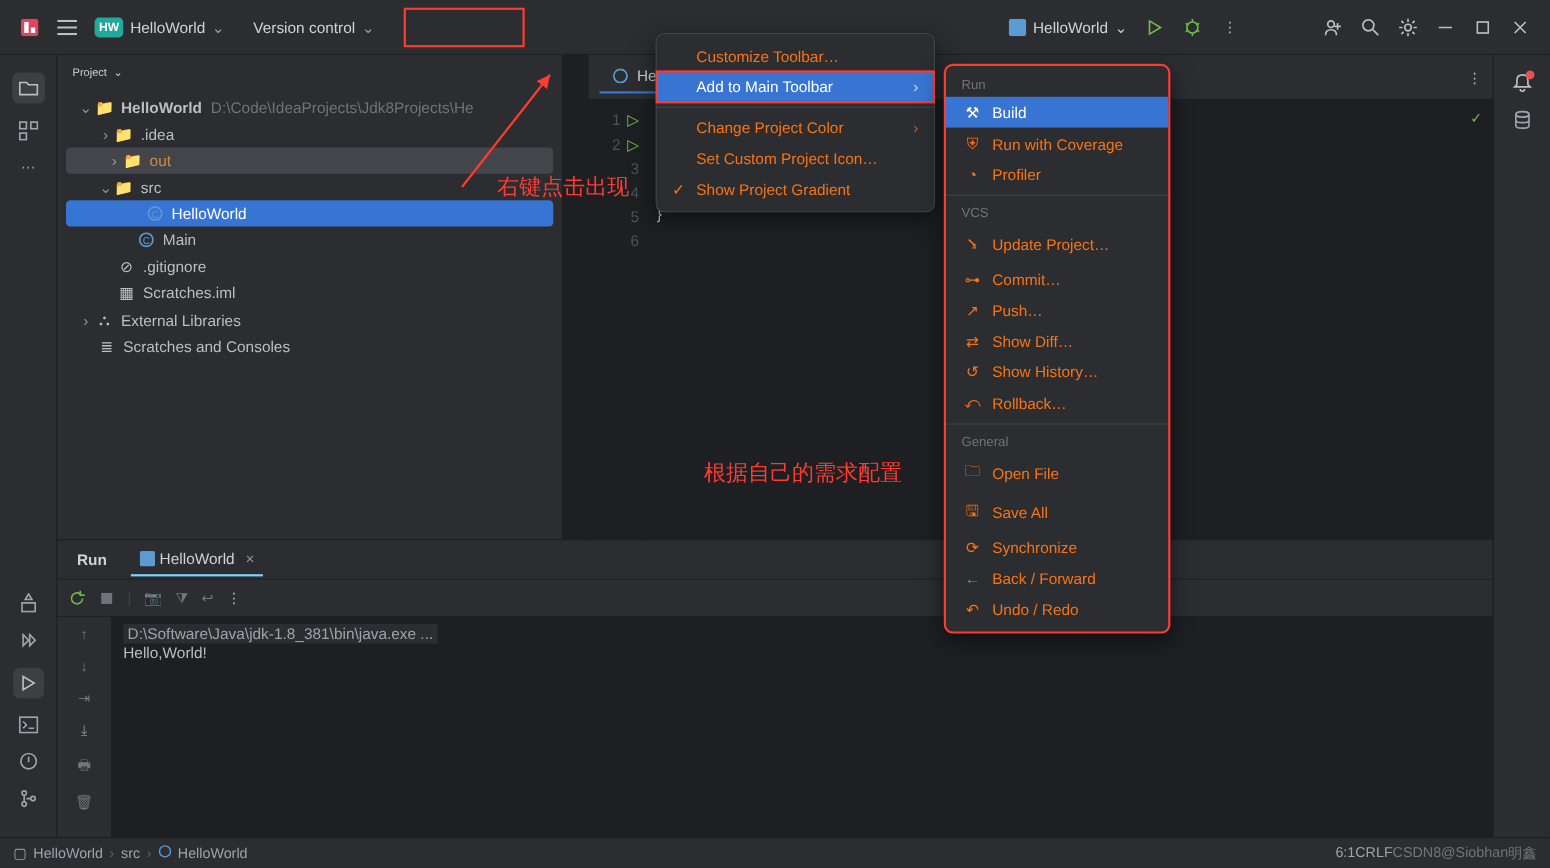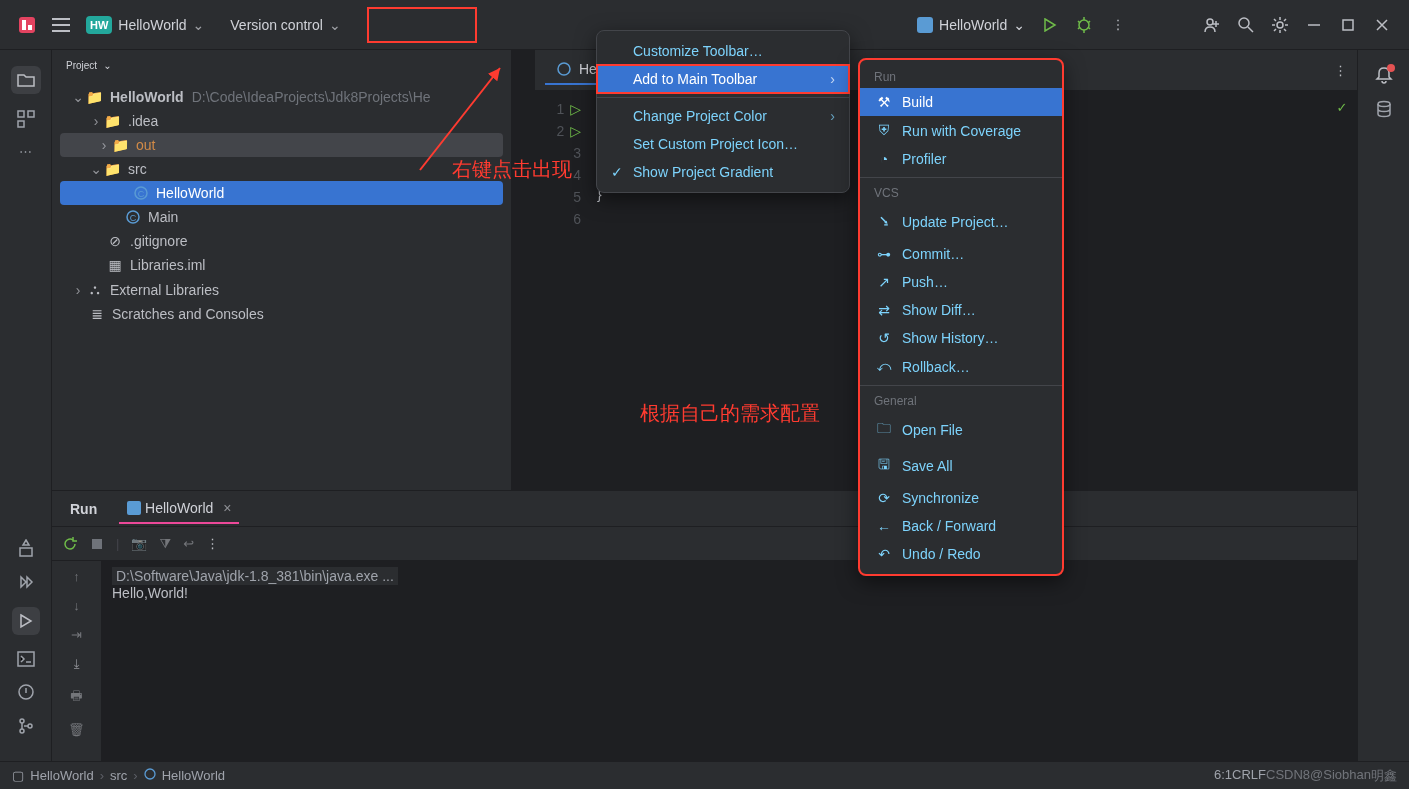--- a/index.html
+++ b/index.html
@@ -37,33 +37,33 @@
 .tab { display: flex; align-items: center; padding: 6px 10px; border-bottom: 2px solid #3874d1; color: #d0d2d8; font-size: 14px; }
 .tabs .right { margin-left: auto; display: flex; gap: 10px; }
 .gutter-area { flex: 1; display: flex; }
 .gutter { width: 52px; background: #1e1f22; text-align: right; padding: 8px 6px; color: #4f5258; font-family: Consolas, monospace; font-size: 14px; }
 .gutter .ln { height: 22px; display: flex; justify-content: flex-end; align-items: center; gap: 6px; }
 .code { flex: 1; padding: 8px 0 0 10px; font-family: Consolas, monospace; font-size: 14px; color: #bcbec4; position: relative; }
 .code .ln { height: 22px; }
 .lower { height: 270px; display: flex; background: #1e1f22; }
 .lower-tabs { height: 36px; display: flex; align-items: center; padding: 0 10px; gap: 14px; background: #2b2d30; border-bottom: 1px solid #1e1f22; }
 .lower-tabs .tab2 { padding: 6px 8px; color: #d0d2d8; font-size: 14px; }
-.lower-tabs .act { border-bottom: 2px solid #ec4899; }
+.lower-tabs .act { border-bottom: 2px solid #7dd3fc; }
 .lower-tabs .x { margin-left: 6px; opacity: .6; }
 .lower-body { display: flex; flex: 1; }
 .run-tools { width: 50px; background: #2b2d30; display: flex; flex-direction: column; align-items: center; padding-top: 8px; gap: 14px; border-right: 1px solid #1e1f22; }
 .run-out { flex: 1; display: flex; }
 .console { flex: 1; padding: 6px 10px; font-family: Consolas, monospace; font-size: 14px; color: #bcbec4; }
 .console .cmd { background: #2b2d30; padding: 1px 4px; color: #9fa3ab; display: inline-block; }
 .statusbar { height: 28px; background: #2b2d30; display: flex; align-items: center; padding: 0 12px; font-size: 13px; color: #9fa3ab; border-top: 1px solid #1e1f22; }
 .crumb { display: flex; align-items: center; gap: 6px; }
 .crumb .sep { color: #5c5f66; }
 .statusbar .right { margin-left: auto; display: flex; }
 .ctx-menu { position: absolute; background: #2b2d30; border: 1px solid #43454a; border-radius: 8px; padding: 6px 0; box-shadow: 0 6px 20px rgba(0,0,0,.5); z-index: 100; }
-.ctx-item { display: flex; align-items: center; padding: 6px 14px; font-size: 14px; color: #7dd3fc; cursor: pointer; white-space: nowrap; }
+.ctx-item { display: flex; align-items: center; padding: 6px 14px; font-size: 14px; color: #f97316; cursor: pointer; white-space: nowrap; }
 .ctx-item.hl { background: #3874d1; color: #fff; }
 .ctx-item .arrow { margin-left: auto; padding-left: 20px; opacity: .7; }
 .ctx-item .chk { width: 16px; margin-right: 6px; }
 .ctx-sep { height: 1px; background: #43454a; margin: 4px 0; }
 .ctx-head { padding: 4px 14px; font-size: 12px; color: #6f737a; }
 .ctx-item .mi { width: 20px; margin-right: 8px; display: inline-flex; justify-content: center; }
 .anno { position: absolute; color: #ff3b30; font-size: 20px; font-weight: 500; z-index: 200; pointer-events: none; }
 .arrow-svg { position: absolute; z-index: 150; pointer-events: none; }
 .bell-dot { position: absolute; top: -2px; right: -2px; width: 8px; height: 8px; border-radius: 50%; background: #e55353; }
 svg { display: block; }
@@ -272,21 +272,21 @@
               <span class="ti"></span>
               <span class="ti"></span>
             <span class="fico">⊘</span>
             <span>.gitignore</span>
           </div>
           <div class="tree-row">
             <span class="ti"></span>
               <span class="ti"></span>
               <span class="ti"></span>
             <span class="fico">▦</span>
-            <span>Libraries.iml</span>
+            <span>Scratches.iml</span>
           </div>
           <div class="tree-row">
             <span class="ti"></span>
               <span class="arr">›</span>
             <span class="fico">⛬</span>
             <span>External Libraries</span>
           </div>
           <div class="tree-row">
             <span class="ti"></span>
               <span class="ti"></span>
@@ -525,13 +525,13 @@
 
 <svg class="arrow-svg" style="left:400px; top:50px" width="130" height="130">
   <defs>
       <marker id="ah" markerWidth="8" markerHeight="8" refX="6" refY="3" orient="auto">
         <path d="M0 0L6 3L0 6z" fill="#ff3b30"></path>
       </marker>
     </defs>
   <line x1="20" y1="120" x2="100" y2="18" stroke="#ff3b30" stroke-width="2" marker-end="url(#ah)"></line>
 </svg>
 <div class="anno" style="left:452px; top:156px">右键点击出现</div>
-<div class="anno" style="left:640px; top:400px">根据自己的需求配置</div>
+<div class="anno" style="left:640px; top:416px">根据自己的需求配置</div>
 
 </body></html>

